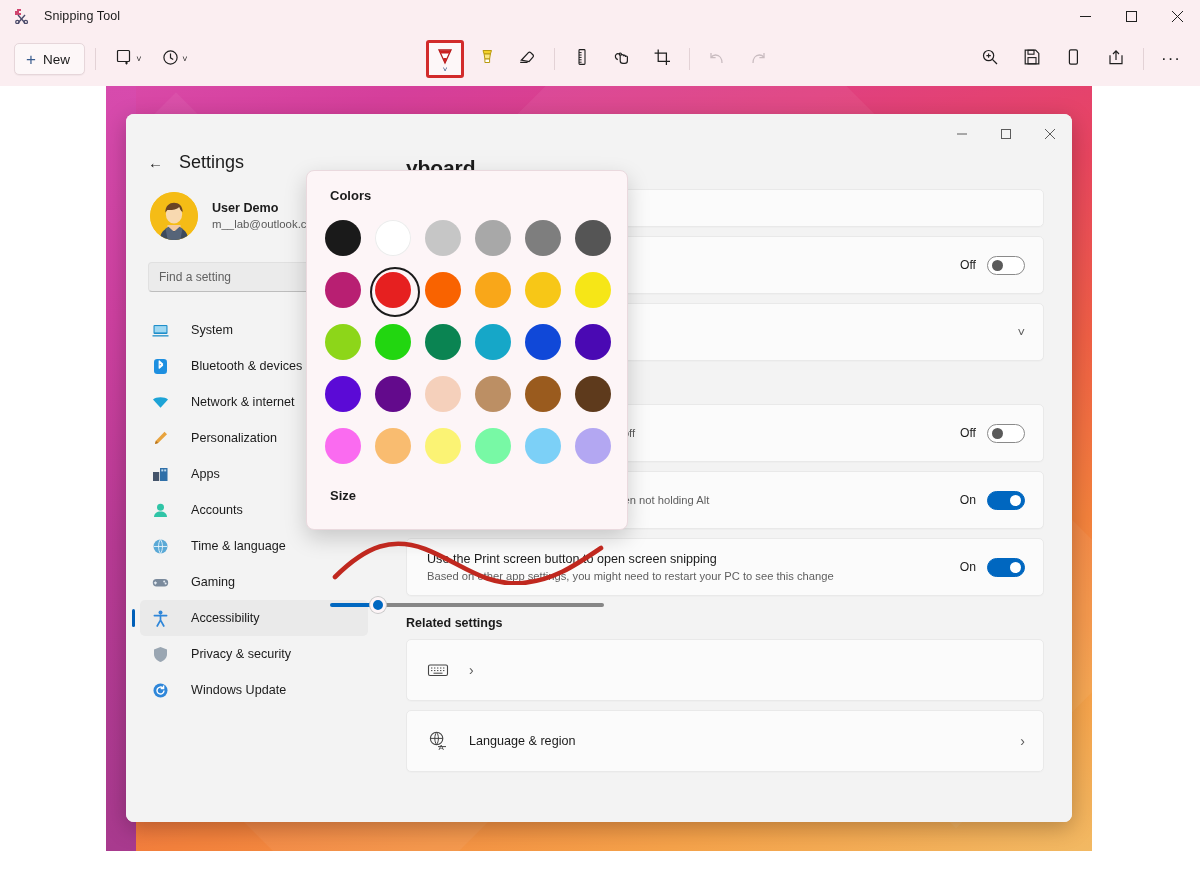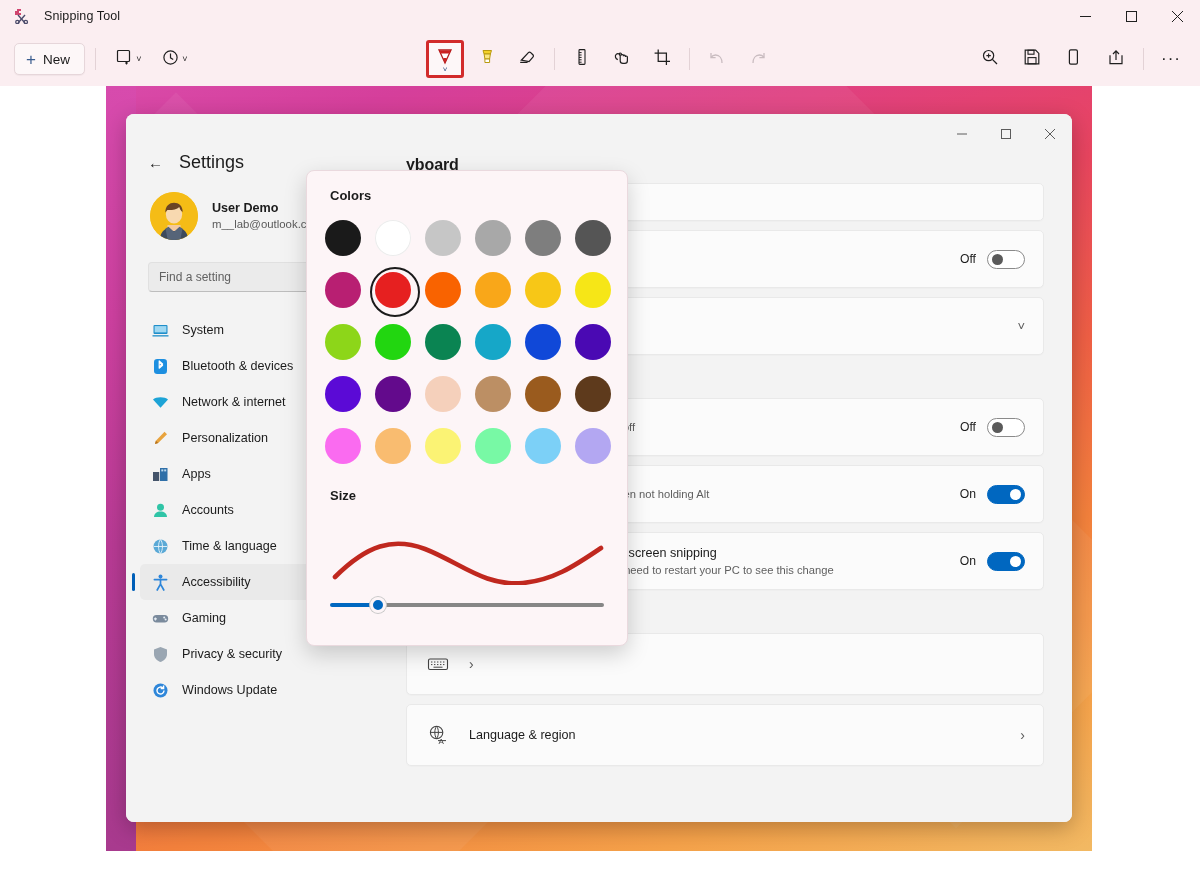--- a/index.html
+++ b/index.html
@@ -182,40 +182,40 @@
     background: #ebebeb;
     border: 1px solid #e0e0e0;
     border-bottom-color: #bdbdbd;
     border-radius: 4px;
     display: flex; align-items: center; padding: 0 10px;
     font-size: 12px; color: #616161;
   }
   #sb-list { margin-top: 20px; }
   .sb-item {
     height: 36px; margin: 0 10px 0 14px;
-    display: flex; align-items: center; gap: 13px;
+    display: flex; align-items: center; gap: 22px;
     padding-left: 12px; border-radius: 5px;
     font-size: 12.6px; color:#1b1b1b;
     position: relative;
   }
   .sb-item.active { background: #eaeaea; }
   .sb-item.active::before {
     content:""; position:absolute; left:-8px; top:9px;
     width:3px; height:18px; border-radius:2px; background:#005fb8;
   }
   .sb-ico { width: 17px; height:17px; flex:0 0 17px; display:flex; align-items:center; justify-content:center; }
 
   
   #content {
     flex: 1 1 auto; min-width:0;
     background: #f3f3f3;
     padding: 0 28px 0 16px;
     overflow: hidden; position: relative;
   }
-  #page-title { font-size: 16px; font-weight: bold; color:#1b1b1b; margin: 2px 0 0 12px; letter-spacing:-.1px;}
+  #page-title { font-size: 21px; font-weight: bold; color:#1b1b1b; margin: 2px 0 0 12px; letter-spacing:-.1px;}
   .card {
     background: #fbfbfb;
     border: 1px solid #e9e9e9;
     border-radius: 5px;
     margin: 9px 0 0 12px;
     min-height: 58px;
     display:flex; align-items:center;
     padding: 0 18px 0 20px;
     box-shadow: 0 1px 1px rgba(0,0,0,.02);
   }
@@ -257,21 +257,21 @@
     user-select:none;
     pointer-events:none;
   }
   #wm1 { font-size: 27px; letter-spacing: 1px;}
   #wm2 { font-size: 21px; }
 
   
   #flyout {
     position: absolute;
     left: 306px; top: 84px;
-    width: 322px; height: 476px;
+    width: 322px; height: 360px;
     background: #fdf5f7;
     border: 1px solid #ead9de;
     border-radius: 8px;
     box-shadow: 0 8px 22px rgba(0,0,0,.18);
     padding: 12px 18px 0 18px;
     z-index: 40;
   }
   #flyout h3 { font-size: 13px; font-weight: bold; color:#1b1b1b; margin: 5px 0 0 5px;}
   #swatches {
     display: grid;
@@ -628,40 +628,40 @@
               <div class="sb-item">
                 <span class="sb-ico">
                   <svg width="17" height="17" viewBox="0 0 17 17">
                       <circle cx="8.5" cy="8.5" r="7" fill="#5aa9d6"></circle>
                       <path d="M1.8 8.5 h13.4 M8.5 1.5 c2.6 3.2 2.6 10.8 0 14 c-2.6-3.2-2.6-10.8 0-14z" fill="none" stroke="#e8f4fb" stroke-width=".9"></path>
                     </svg>
                 </span>
                 <span>Time &amp; language</span>
               </div>
 
-              <div class="sb-item active">
-                <span class="sb-ico">
-                  <svg width="17" height="17" viewBox="0 0 17 17">
-                      <circle cx="8.5" cy="2.6" r="2" fill="#2e86d9"></circle>
-                      <path d="M2.4 5.6 h12.2 M8.5 5.2 v5.4 M8.5 10.2 L5.2 16 M8.5 10.2 L11.8 16" stroke="#2e86d9" stroke-width="1.7" fill="none" stroke-linecap="round"></path>
-                    </svg>
-                </span>
-                <span>Accessibility</span>
-              </div>
-
               <div class="sb-item">
                 <span class="sb-ico">
                   <svg width="17" height="17" viewBox="0 0 17 17">
                       <rect x="0.8" y="5" width="15.4" height="7.4" rx="3.7" fill="#7a8a9c"></rect>
                       <circle cx="12.2" cy="7.6" r="1" fill="#e6edf4"></circle>
                       <circle cx="13.6" cy="9.6" r="1" fill="#e6edf4"></circle>
                       <path d="M3.4 7.4 v3 M1.9 8.9 h3" stroke="#e6edf4" stroke-width="1.1"></path>
                     </svg>
                 </span>
                 <span>Gaming</span>
+              </div>
+
+              <div class="sb-item active">
+                <span class="sb-ico">
+                  <svg width="17" height="17" viewBox="0 0 17 17">
+                      <circle cx="8.5" cy="2.6" r="2" fill="#2e86d9"></circle>
+                      <path d="M2.4 5.6 h12.2 M8.5 5.2 v5.4 M8.5 10.2 L5.2 16 M8.5 10.2 L11.8 16" stroke="#2e86d9" stroke-width="1.7" fill="none" stroke-linecap="round"></path>
+                    </svg>
+                </span>
+                <span>Accessibility</span>
               </div>
 
               <div class="sb-item">
                 <span class="sb-ico">
                   <svg width="17" height="17" viewBox="0 0 17 17">
                       <path d="M8.5 1 L15 3.4 V8 c0 4-3 6.8-6.5 8 C5 14.8 2 12 2 8 V3.4 Z" fill="#9aa6b2"></path>
                     </svg>
                 </span>
                 <span>Privacy &amp; security</span>
               </div>

